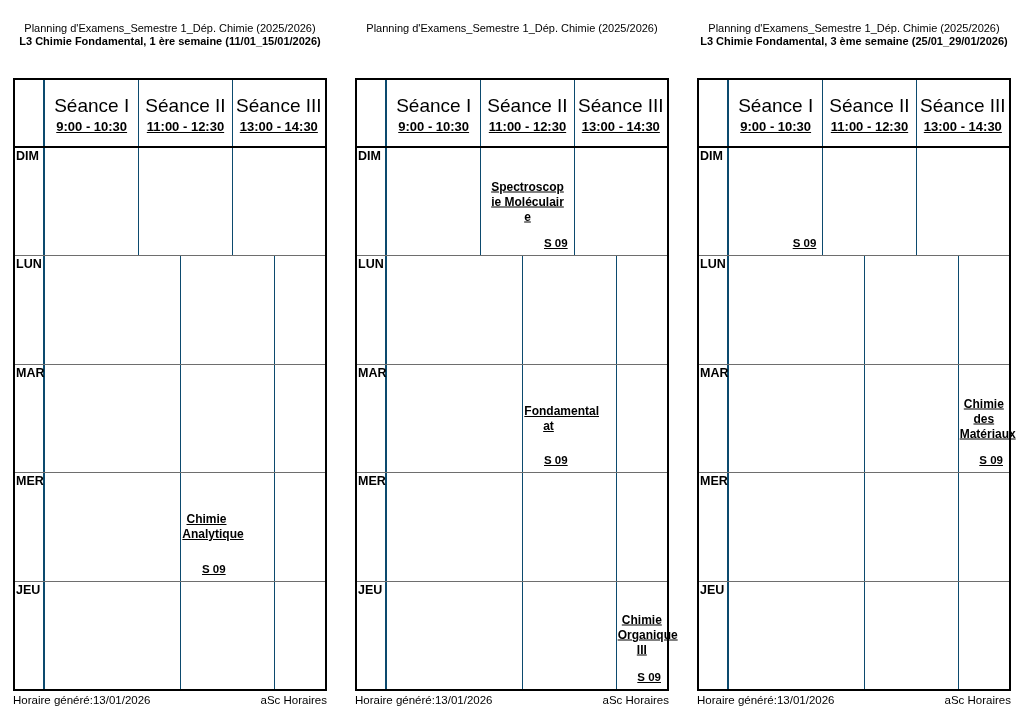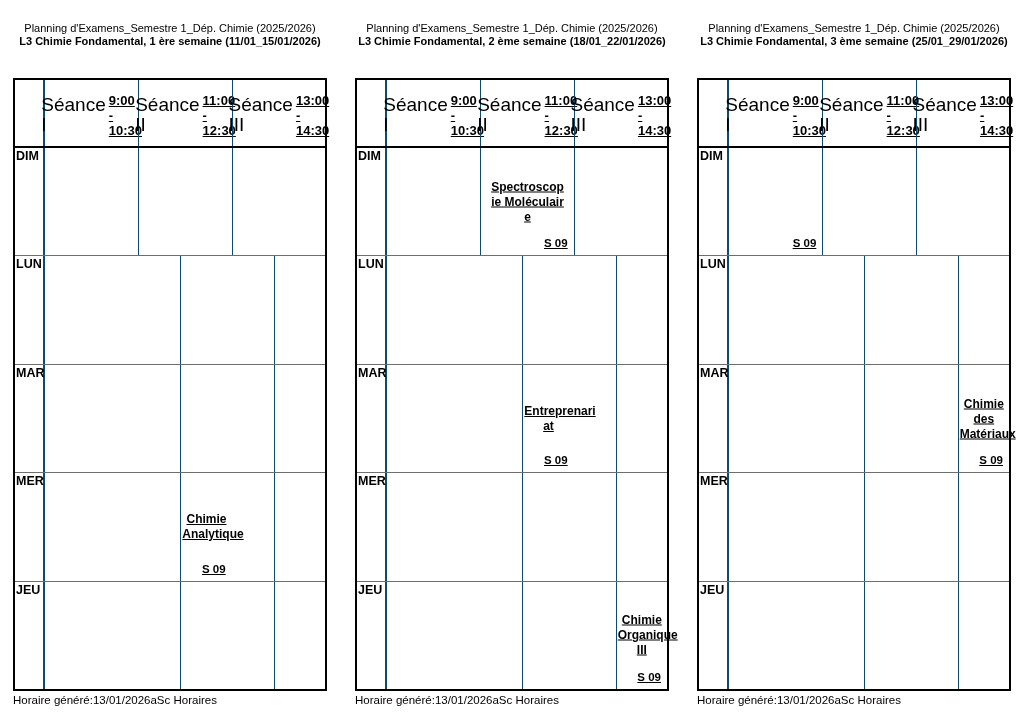--- a/index.html
+++ b/index.html
@@ -21,35 +21,35 @@
     display:flex;flex-direction:column;}
   .hrow{flex:0 0 66px;border-bottom:2px solid #000;}
   .drow{flex:1 1 0;}
   .drow + .drow{border-top:1px solid #6e6e6e;gap:42px;}
   .hrow,.drow{display:grid;grid-template-columns:30px 1fr 1fr 1fr;}
 
   .cell{position:relative;box-sizing:border-box;min-width:0;}
   .daycol{border-right:2px solid #0c4a6e;}
   .sep{border-left:1px solid #0c4a6e;}
 
-  .session-head{display:flex;align-items:center;
+  .session-head{display:flex;flex-direction:column;align-items:center;
     justify-content:center;gap:3px;padding-top:4px;}
   .session-label{font-size:19px;line-height:20px;}
   .session-time{font-size:13px;font-weight:bold;text-decoration:underline;}
 
   .day-label{font-size:12.5px;font-weight:bold;padding:1px 0 0 1px;line-height:14px;}
 
   .subject{position:absolute;top:50%;left:1px;right:1px;transform:translateY(-50%);
     text-align:center;font-size:12px;font-weight:bold;line-height:15px;
     text-decoration:underline;white-space:pre-line;}
   .room{position:absolute;right:6px;bottom:6px;font-size:11.5px;font-weight:bold;
     text-decoration:underline;}
 
   .sheet-footer{position:absolute;top:686px;left:0;width:314px;
-    display:flex;font-size:11.5px;line-height:13px;}
+    display:flex;justify-content:space-between;font-size:11.5px;line-height:13px;}
 </style>
 </head>
 <body>
 
 <section class="sheet" id="sheet-0">
   <div class="titles">
     <div class="title-line1">Planning d'Examens_Semestre 1_Dép. Chimie (2025/2026)</div>
     <div class="title-line2">L3 Chimie Fondamental, 1 ère semaine (11/01_15/01/2026)</div>
   </div>
   <div class="grid">
@@ -115,21 +115,20 @@
     </div>
   <div class="sheet-footer">
     <span>Horaire généré:13/01/2026</span>
     <span>aSc Horaires</span>
   </div>
 </section>
 
 <section class="sheet" id="sheet-1">
   <div class="titles">
     <div class="title-line1">Planning d'Examens_Semestre 1_Dép. Chimie (2025/2026)</div>
-    <div class="title-line2">L3 Chimie Fondamental, 2 ème semaine (18/01_22/01/2026)</div>
   </div>
   <div class="grid">
       <div class="hrow">
         <div class="cell daycol"></div>
         <div class="cell session-head">
           <div class="session-label">Séance I</div>
           <div class="session-time">9:00 - 10:30</div>
         </div>
         <div class="cell session-head sep">
           <div class="session-label">Séance II</div>
@@ -160,21 +159,21 @@
         <div class="cell"></div>
         <div class="cell sep"></div>
         <div class="cell sep"></div>
       </div>
       <div class="drow">
         <div class="cell daycol">
           <div class="day-label">MAR</div>
         </div>
         <div class="cell"></div>
         <div class="cell sep">
-          <div class="subject">Entreprenari
+          <div class="subject">Fondamental
 at</div>
           <div class="room">S 09</div>
         </div>
         <div class="cell sep"></div>
       </div>
       <div class="drow">
         <div class="cell daycol">
           <div class="day-label">MER</div>
         </div>
         <div class="cell"></div>

